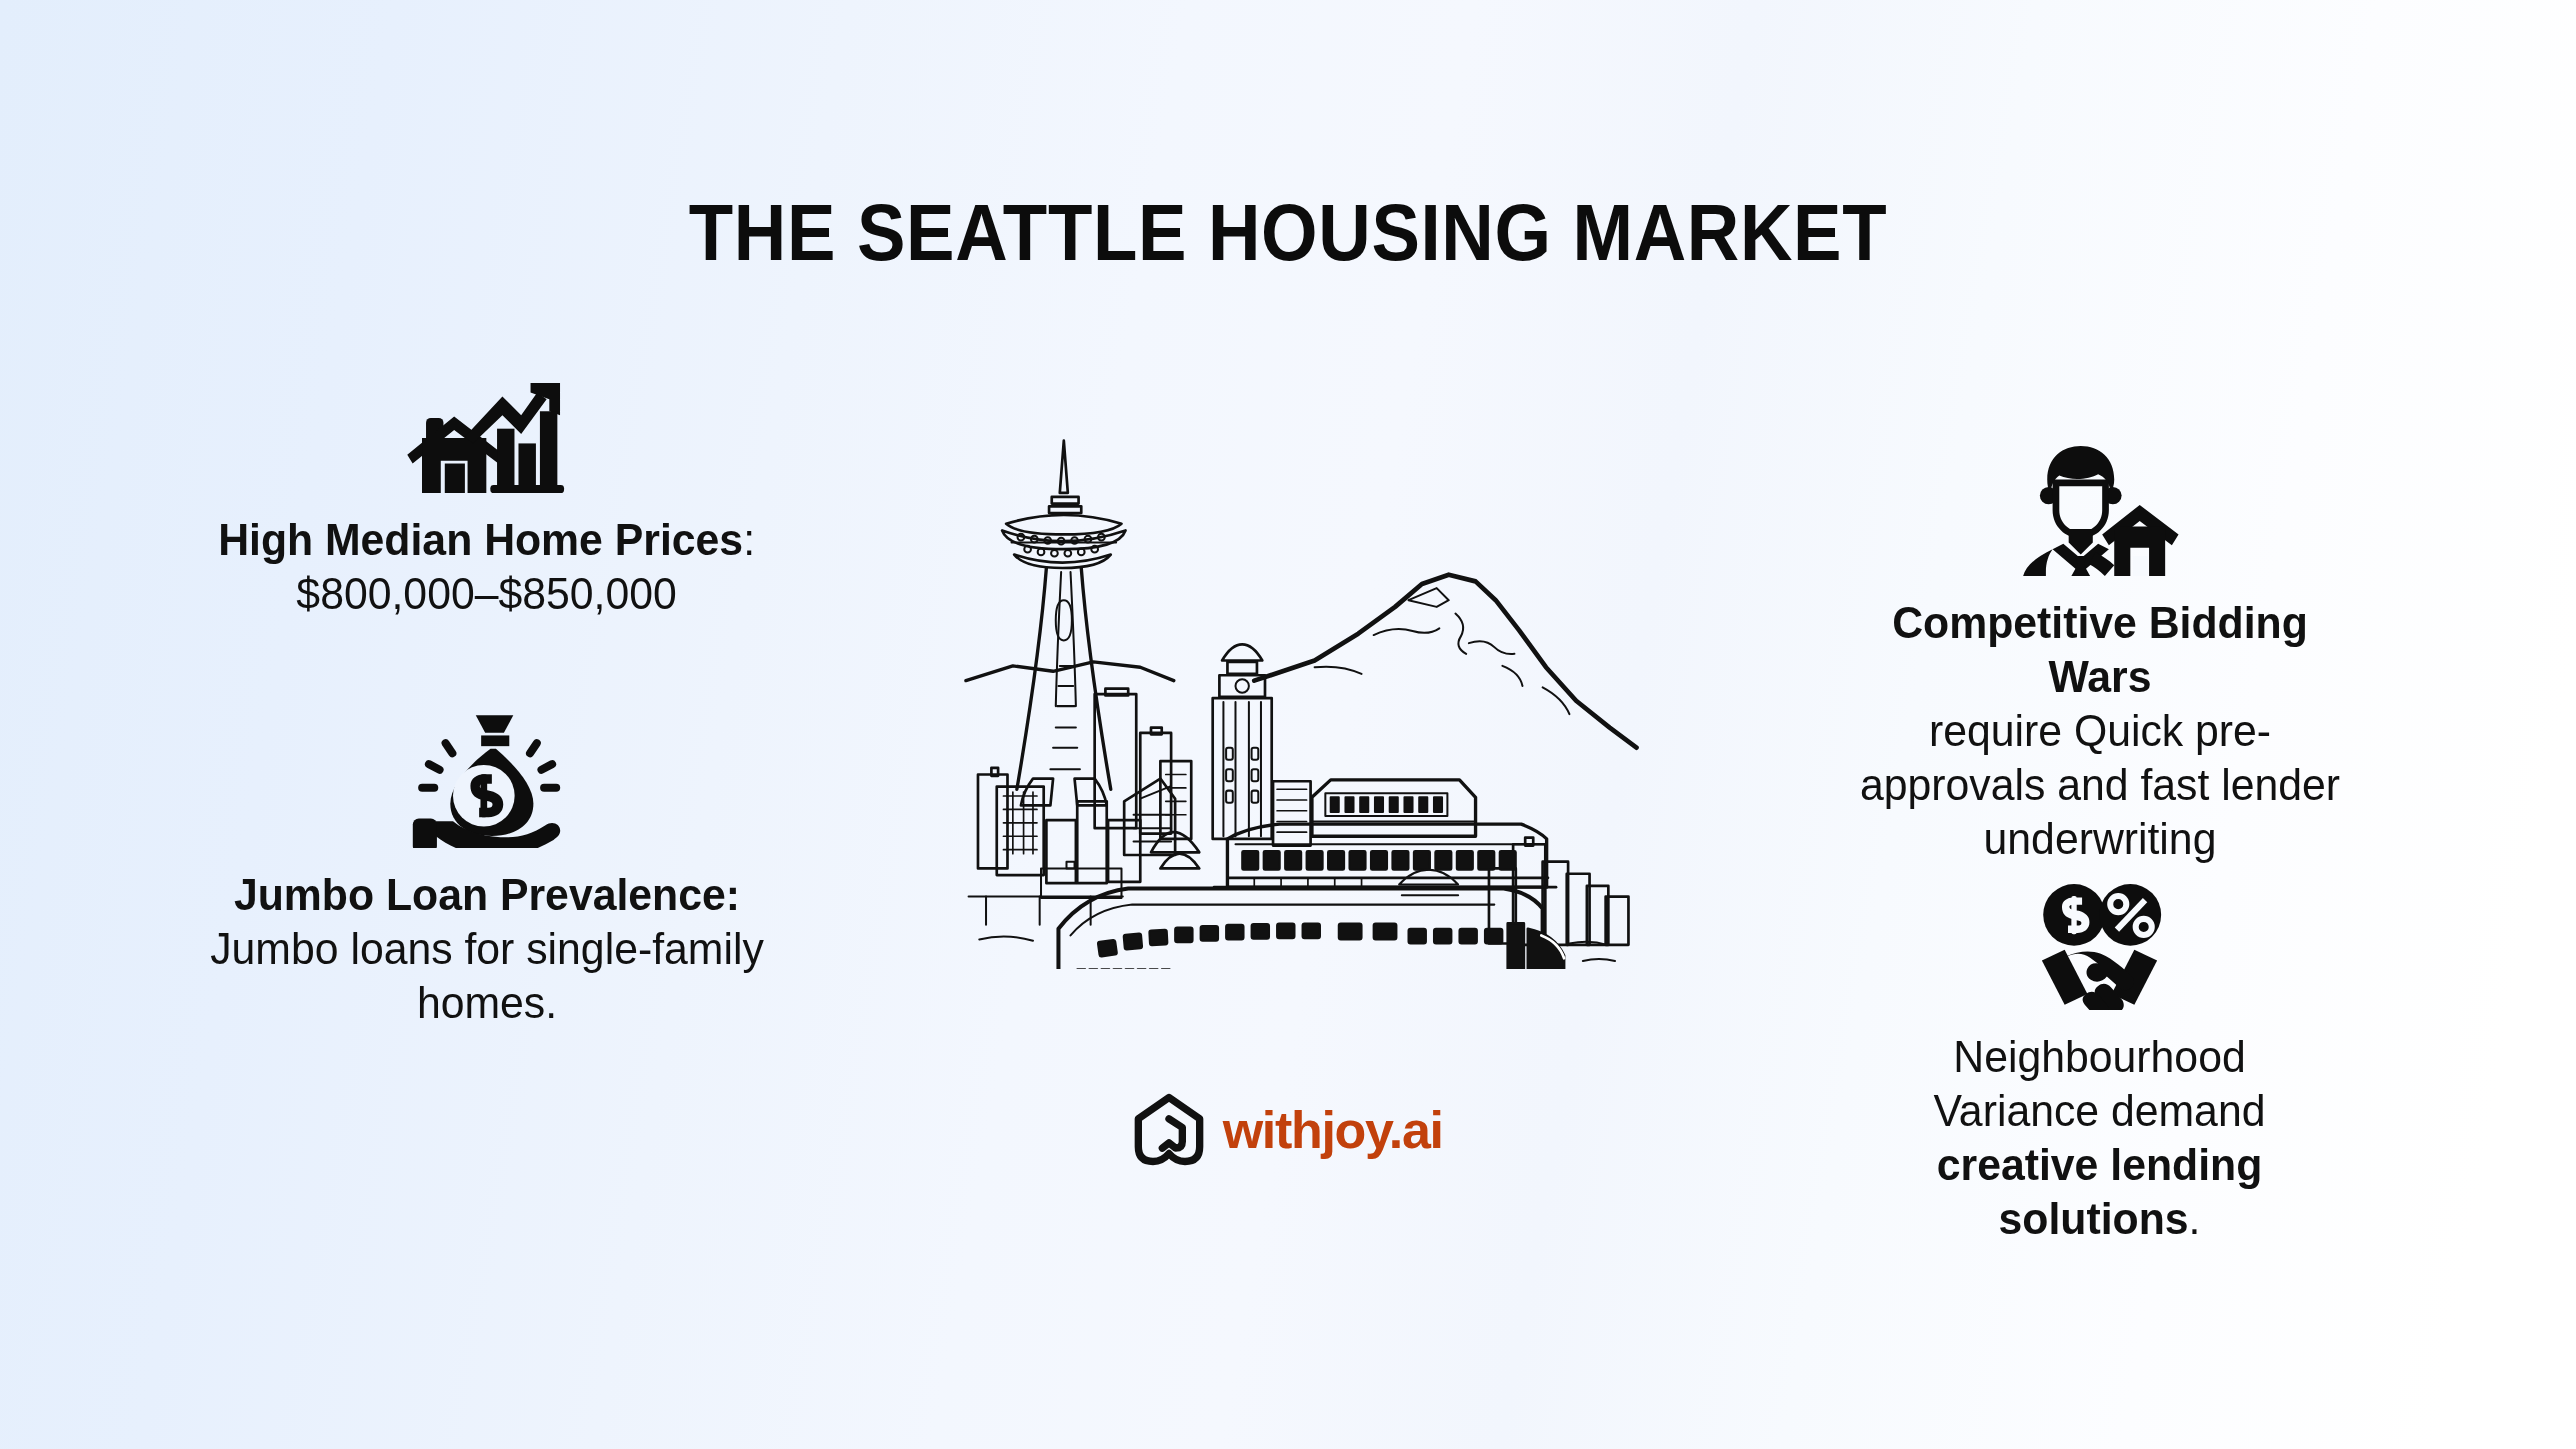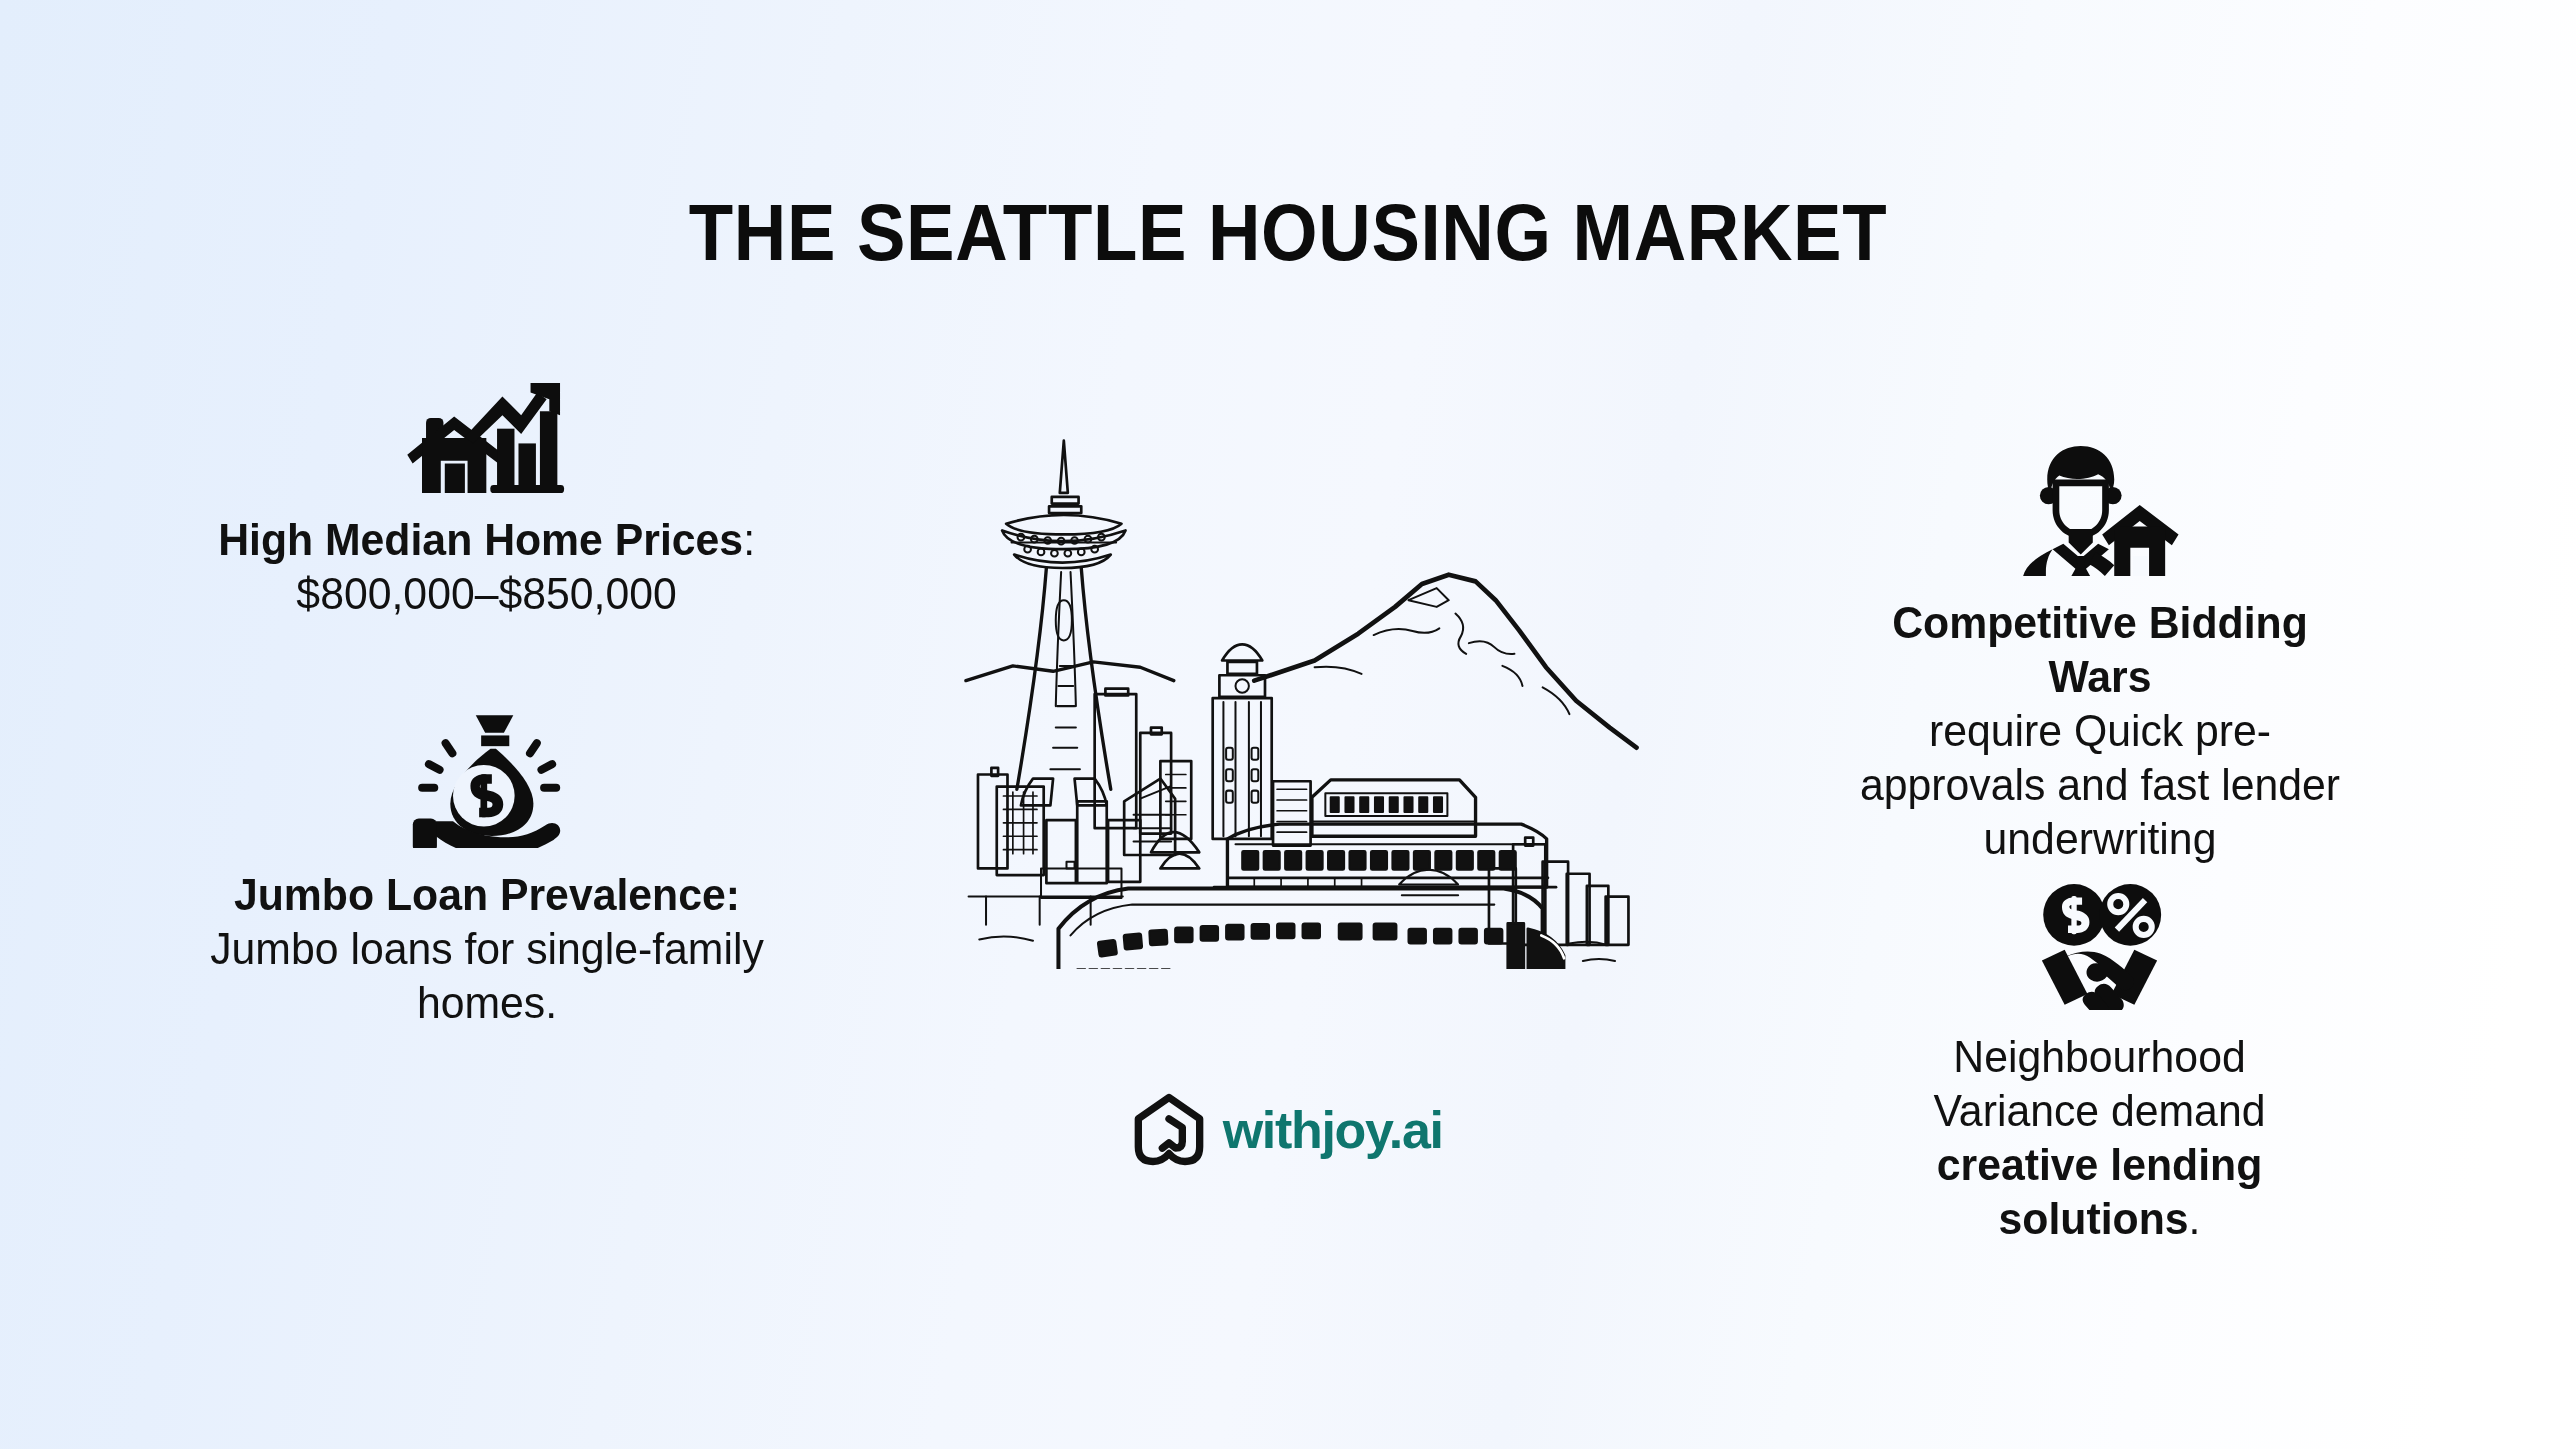--- a/index.html
+++ b/index.html
@@ -117,21 +117,21 @@
     align-items:center;
     justify-content:center;
     gap:17.4px;
   }
   .logo-mark { width:72px; height:75px; display:block; }
   .logo-text {
     font-family:"Liberation Sans", sans-serif;
     font-weight:700;
     font-size:52px;
     letter-spacing:-1.3px;
-    color:#0f766e;
+    color:#c2410c;
     line-height:1;
   }
 </style>
 </head>
 <body>
 
 <div class="canvas">
 
   <h1 class="title">THE SEATTLE HOUSING MARKET</h1>
 

